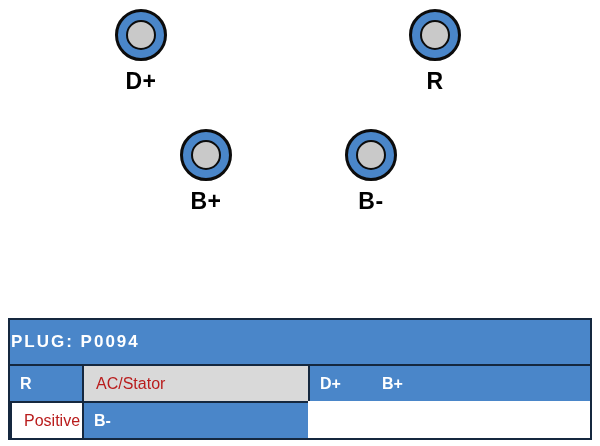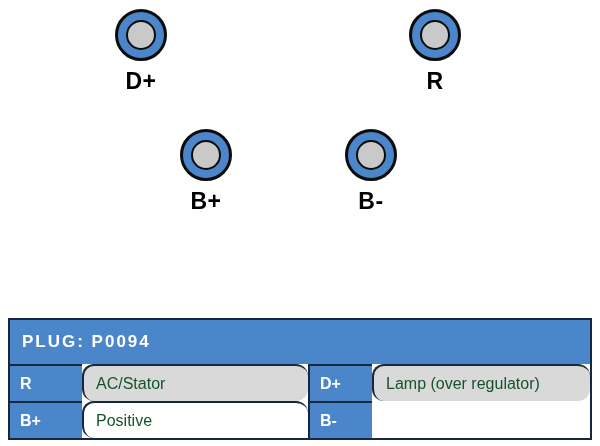--- a/index.html
+++ b/index.html
@@ -62,21 +62,21 @@
   }
   .plug-header {
     height: 44px;
     background: #4a86c9;
     color: #ffffff;
     font-weight: bold;
     font-size: 17px;
     letter-spacing: 2px;
     display: flex;
     align-items: center;
-    padding-left: 12px;
+    padding-left: 1px;
   }
   .plug-grid {
     display: grid;
     grid-template-columns: 72px 226px 64px auto;
   }
   .plug-grid > div {
     height: 37px;
     display: flex;
     align-items: center;
     border-top: 2px solid #15283f;
@@ -85,24 +85,23 @@
   }
   .key-cell {
     background: #4a86c9;
     color: #ffffff;
     font-weight: bold;
     font-size: 15px;
     padding-left: 10px;
   }
   .val-cell {
     background: #ffffff;
-    color: #14532d;
+    color: #b91c1c;
     padding-left: 12px;
     border-left: 2px solid #15283f;
-    border-radius: 12px;
   }
   .val-cell.shaded {
     background: #d9d9d9;
   }
 </style>
 </head>
 <body>
 
 <div class="stage">
 
@@ -134,21 +133,20 @@
     <div class="terminal-label">B-</div>
   </div>
 
   <div class="plug-table">
     <div class="plug-header">PLUG: P0094</div>
     <div class="plug-grid">
 
       <div class="key-cell">R</div>
       <div class="val-cell shaded">AC/Stator</div>
       <div class="key-cell" style="border-left:2px solid #15283f;">D+</div>
-      <div class="val-cell shaded">Lamp (over regulator)</div>
 
       <div class="key-cell">B+</div>
       <div class="val-cell">Positive</div>
       <div class="key-cell" style="border-left:2px solid #15283f;">B-</div>
 
     </div>
   </div>
 
 </div>
 

